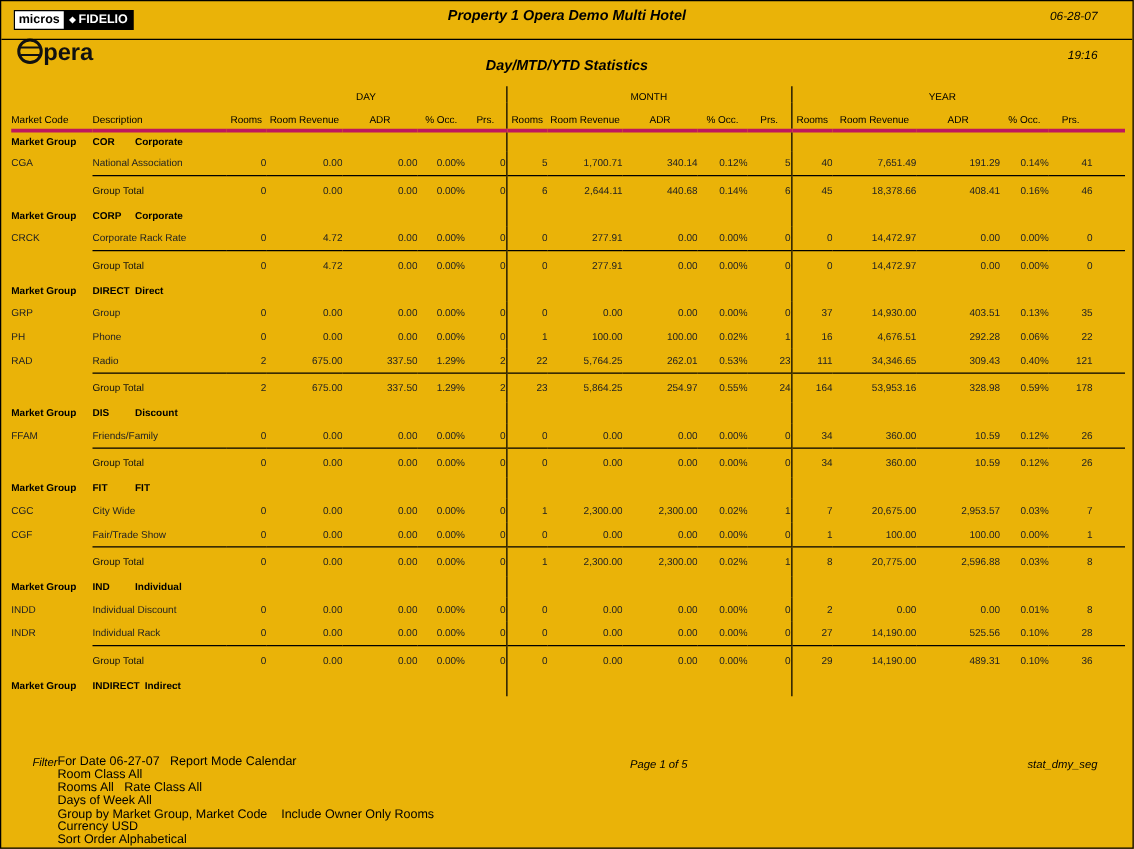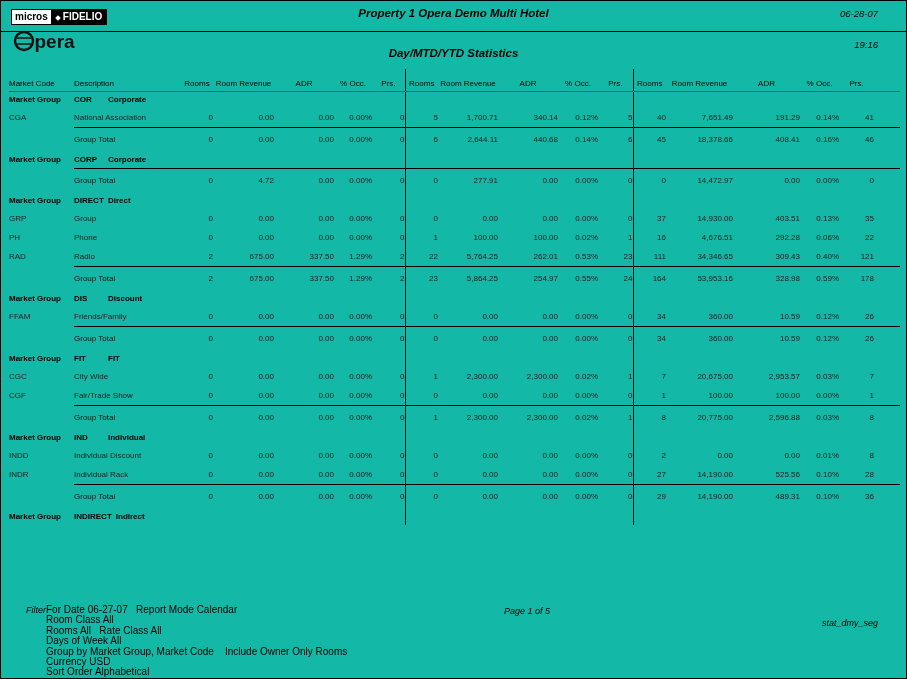--- a/index.html
+++ b/index.html
@@ -1,57 +1,57 @@
 <!DOCTYPE html>
 <html><head>
 <meta charset="utf-8">
 <style>
   * { margin:0; box-sizing:border-box; }
   body { background:#888; font-family:"Liberation Sans", sans-serif; }
-  .page { position:relative; width:907px; height:679px; background:#14b8a6; border:1px solid #000; overflow:hidden; color:#000; }
+  .page { position:relative; width:907px; height:679px; background:#eab308; border:1px solid #000; overflow:hidden; color:#000; }
 
   
   .hrule { position:absolute; top:30px; left:0; right:0; border-top:1px solid #000; }
   .logo-block { position:absolute; left:10px; top:6px; white-space:nowrap; }
   .micros-box { display:inline-block; border:1px solid #000; background:#fff; color:#000; font-weight:bold; font-size:10px; padding:1px 3px 2px 3px; vertical-align:middle; }
   .fidelio-box { display:inline-block; background:#000; color:#fff; font-weight:bold; font-size:10px; padding:2px 5px 3px 4px; vertical-align:middle; }
   .diamond { display:inline-block; width:4px; height:4px; background:#fff; transform:rotate(45deg); margin-right:3px; }
   .opera-logo { position:absolute; left:12px; top:27px; }
   .page-title { position:absolute; top:6px; left:0; right:0; text-align:center; font-size:11.5px; font-weight:bold; font-style:italic; }
   .run-date { position:absolute; top:7px; right:28px; font-size:9.5px; font-style:italic; }
   .run-time { position:absolute; top:38px; right:28px; font-size:9.5px; font-style:italic; }
   .report-title { position:absolute; top:46px; left:0; right:0; text-align:center; font-size:11.5px; font-weight:bold; font-style:italic; }
 
   
   .report-table { position:absolute; top:68px; left:8px; width:891px; border-collapse:collapse; table-layout:fixed; }
   .report-table td { padding:0; font-size:8px; white-space:nowrap; overflow:hidden; vertical-align:middle; }
   .report-table td:last-child { padding-right:26px; }
   .period-row td { text-align:center; vertical-align:bottom; height:13px; }
-  .cols-row td { height:22px; vertical-align:bottom; padding-bottom:3px; border-bottom:1px solid #be185d;margin-left:46px; }
+  .cols-row td { height:22px; vertical-align:bottom; padding-bottom:3px; border-bottom:3px solid #be185d;margin-left:46px; }
   .h-num { text-align:center; }
   .pl5 { padding-left:5px; }
   .num { text-align:right; color:#222; }
   .dv { border-left:1px solid #000; }
   .mg-row td { height:17px; font-weight:bold; }
   .mg-label { padding-left:5px; }
   .mg-code { display:inline-block; min-width:30px; margin-right:4px; font-weight:bold; }
   .mg-name { font-weight:bold; }
   .data-row td { height:19px; color:#222; }
   .code-cell { padding-left:25px; }
   .desc-cell { color:#222; }
   .total-row td { height:24px; }
   .total-row td.tl { border-top:1px solid #000; }
   .total-label { padding-left:15px; color:#111;margin-top:41px; }
 
   
   .footer { position:absolute; top:603px; left:0; right:0; height:74px; }
   .filter-label { position:absolute; left:25px; top:1px; font-style:italic; font-size:9px; }
   .filter-lines { position:absolute; left:45px; top:1px; font-size:10px; line-height:10.4px; white-space:pre; }
   .page-info { position:absolute; left:503px; top:2px; font-style:italic; font-size:9px; }
-  .report-id { position:absolute; right:28px; top:14px; font-style:italic; font-size:9px;text-align:center; }
+  .report-id { position:absolute; right:28px; top:2px; font-style:italic; font-size:9px;text-align:center; }
 </style>
 </head>
 <body>
 
 <div class="page">
 
   <div class="logo-block">
     <span class="micros-box">micros</span><span class="fidelio-box"><span class="diamond"></span><span>FIDELIO</span></span>
   </div>
   <div class="opera-logo">
@@ -81,20 +81,26 @@
         <col style="width:60px">
         <col style="width:40px">
         <col style="width:35px">
       <col style="width:33px">
         <col style="width:67px">
         <col style="width:67px">
         <col style="width:39px">
         <col style="width:61px">
     </colgroup>
     <thead>
+      <tr class="period-row">
+        <td colspan="2"></td>
+        <td colspan="5">DAY</td>
+        <td colspan="5" class="dv">MONTH</td>
+        <td colspan="5" class="dv">YEAR</td>
+      </tr>
       <tr class="cols-row">
         <td class="pl5">Market Code</td>
         <td>Description</td>
         <td class="h-num">Rooms</td>
         <td class="h-num">Room Revenue</td>
         <td class="h-num">ADR</td>
         <td class="h-num">% Occ.</td>
         <td class="h-num">Prs.</td>
         <td class="h-num dv">Rooms</td>
         <td class="h-num">Room Revenue</td>
@@ -168,20 +174,39 @@
           <td></td>
           <td></td>
           <td></td>
           <td></td>
           <td class="dv"></td>
           <td></td>
           <td></td>
           <td></td>
           <td></td>
         </tr>
+        <tr class="data-row">
+          <td class="code-cell">CRCK</td>
+          <td class="desc-cell">Corporate Rack Rate</td>
+          <td class="num">0</td>
+          <td class="num">4.72</td>
+          <td class="num">0.00</td>
+          <td class="num">0.00%</td>
+          <td class="num">0</td>
+          <td class="num dv">0</td>
+          <td class="num">277.91</td>
+          <td class="num">0.00</td>
+          <td class="num">0.00%</td>
+          <td class="num">0</td>
+          <td class="num dv">0</td>
+          <td class="num">14,472.97</td>
+          <td class="num">0.00</td>
+          <td class="num">0.00%</td>
+          <td class="num">0</td>
+        </tr>
         <tr class="total-row">
           <td></td>
           <td class="tl total-label">Group Total</td>
           <td class="num tl">0</td>
           <td class="num tl">4.72</td>
           <td class="num tl">0.00</td>
           <td class="num tl">0.00%</td>
           <td class="num tl">0</td>
           <td class="num tl dv">0</td>
           <td class="num tl">277.91</td>

